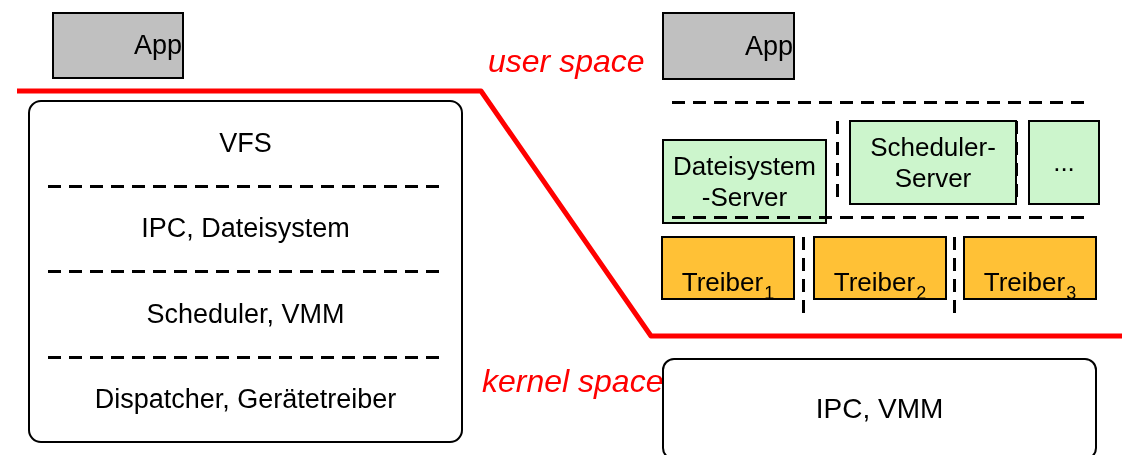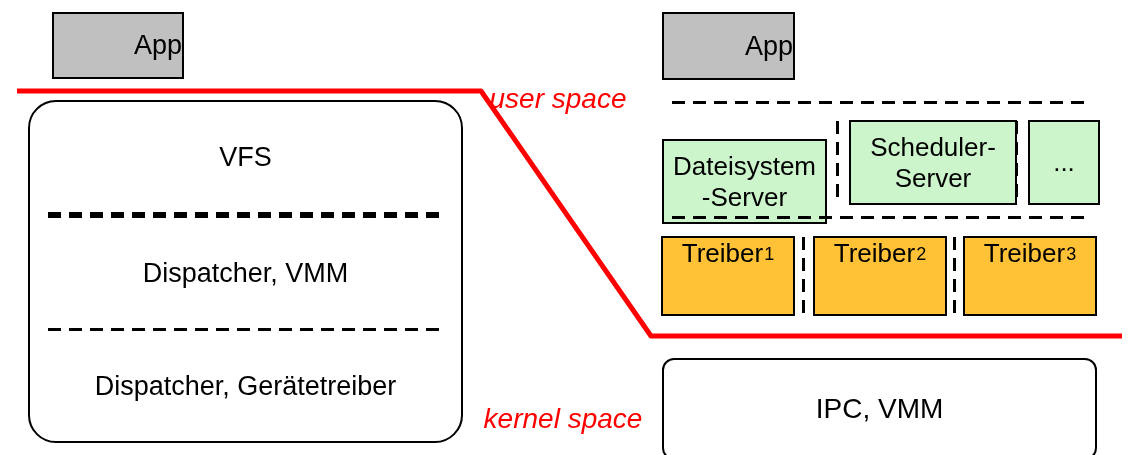--- a/index.html
+++ b/index.html
@@ -30,21 +30,21 @@
     justify-content: flex-end;
     font-size: 27px;
   }
   .app-left  { left: 52px;  top: 12px; width: 132px; height: 67px; }
   .app-right { left: 662px; top: 12px; width: 133px; height: 68px; }
 
   
   .mono-box {
     left: 28px; top: 100px; width: 435px; height: 343px;
     border: 2px solid #000;
-    border-radius: 28px;
+    border-radius: 13px;
     background: #fff;
     display: flex;
     flex-direction: column;
     text-align: right;
   }
   .mono-row {
     flex: 1;
     display: flex;
     align-items: center;
     justify-content: center;
@@ -83,25 +83,25 @@
     white-space: pre-line;
   }
   .server-1 { left: 662px;  width: 165px; margin-top: 19px; }
   .server-2 { left: 849px;  width: 168px; }
   .server-3 { left: 1028px; width: 72px; }
   .sv1 { left: 836px;  top: 121px; height: 84px; }
   .sv2 { left: 1015px; top: 121px; height: 84px; }
 
   
   .driver-box {
-    top: 236px; height: 80px;
+    top: 236px; height: 64px;
     background: var(--driver-orange, #ffc136);
     border: 2px solid #000;
     display: flex;
-    align-items: flex-start;
+    align-items: flex-end;
     justify-content: center;
     font-size: 26px;
     white-space: nowrap;
   }
   .driver-1 { left: 661px; width: 134px; }
   .driver-2 { left: 813px; width: 134px; }
   .driver-3 { left: 963px; width: 134px; }
   .dv1 { left: 802px; top: 237px; height: 84px; }
   .dv2 { left: 953px; top: 237px; height: 84px; }
   .subnum {
@@ -120,46 +120,46 @@
     display: flex;
     align-items: center;
     justify-content: center;
     font-size: 28px;
   }
 
   
   .space-label {
     color: var(--red-accent, #ff0000);
     font-style: italic;
-    font-size: 28px;
+    font-size: 32px;
     white-space: nowrap;
     text-align: center;
-    margin-top: 40px;
   }
   .user-space   { left: 488px; top: 43px;  width: 140px; }
   .kernel-space { left: 482px; top: 363px; width: 162px; }
 </style>
 </head>
 <body>
 
 <div class="canvas">
 
   <svg class="abs redline-svg" viewBox="0 0 1129 455" xmlns="http://www.w3.org/2000/svg">
     <path d="M 17 91 H 481 L 651 336 H 1122" fill="none" stroke="#ff0000" stroke-width="5" stroke-linejoin="round"></path>
   </svg>
 
   <div class="abs app-box app-left">
     <span>App</span>
   </div>
 
   <div class="abs mono-box">
     <div class="mono-row">VFS</div>
     <div class="mono-sep"></div>
+    <div class="mono-row">IPC, Dateisystem</div>
     <div class="mono-sep"></div>
-    <div class="mono-row">Dispatcher, VMM</div>
+    <div class="mono-row">Scheduler, VMM</div>
     <div class="mono-sep"></div>
     <div class="mono-row">Dispatcher, Gerätetreiber</div>
   </div>
 
   <div class="abs space-label user-space">user space</div>
   <div class="abs space-label kernel-space">kernel space</div>
 
   <div class="abs app-box app-right">
     <span>App</span>
   </div>

